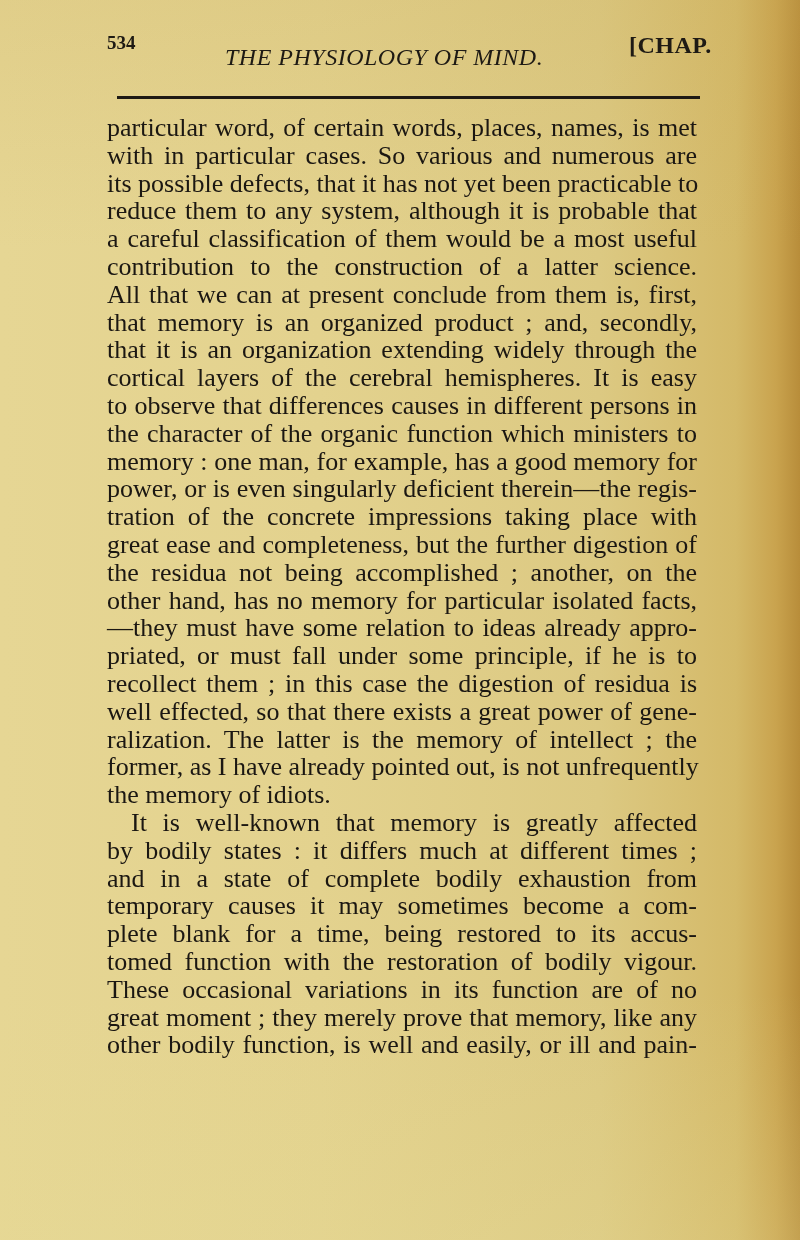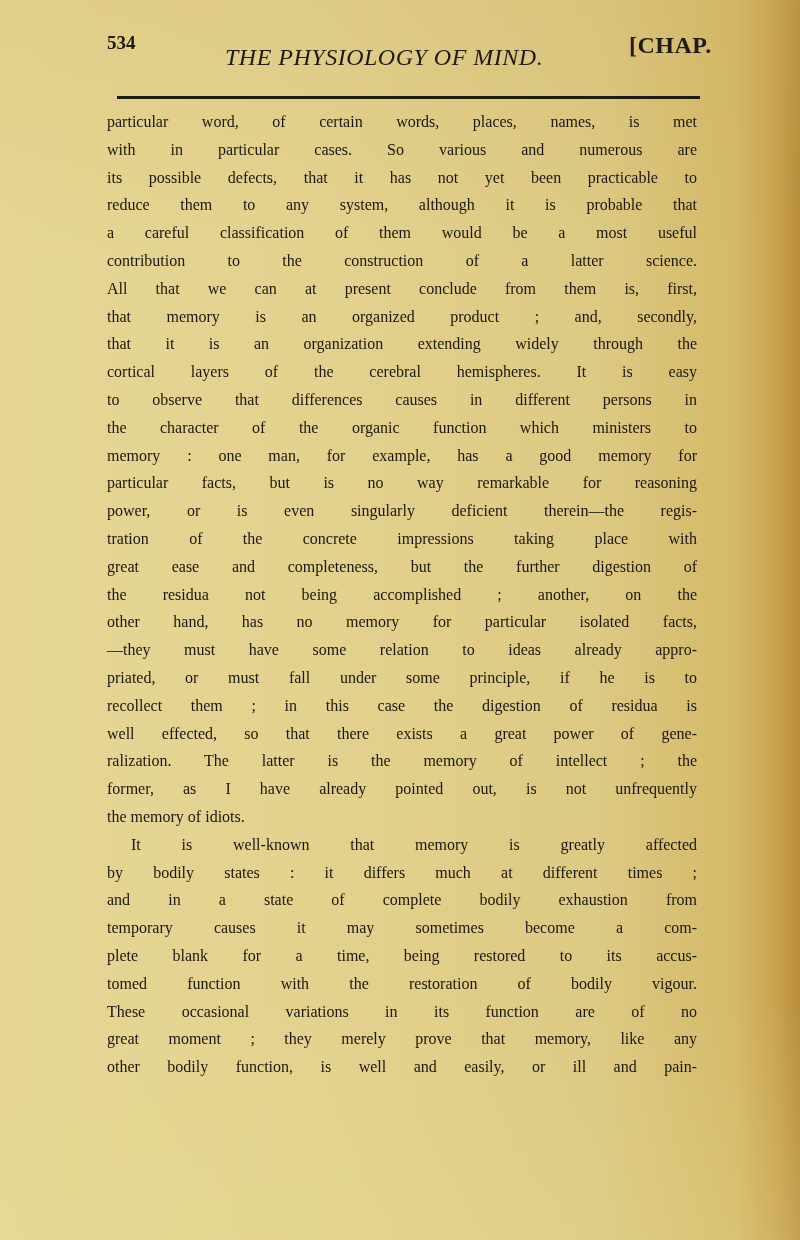--- a/index.html
+++ b/index.html
@@ -15,22 +15,22 @@
     position:absolute; left:107px; top:32px; width:590px; height:30px;
     font-family:"Liberation Serif","DejaVu Serif",serif; color:#1e1a14;
   }
   .page-num { position:absolute; left:0; top:0; font-size:19px; font-weight:bold; }
   .running-title { position:absolute; left:118px; top:12px; font-size:24px; font-style:italic; letter-spacing:0.5px; }
   .chap { position:absolute; left:522px; top:0; font-size:24px; font-weight:bold; letter-spacing:0.5px; font-variant:small-caps; }
   .rule {
     position:absolute; left:117px; top:96px; width:583px; height:3px; background:#1e1a14;
   }
   .body-text {
-    position:absolute; left:107px; top:108px; width:590px;
-    font-family:"Liberation Serif","DejaVu Serif",serif; font-size:16px; line-height:27.8px;
+    position:absolute; left:107px; top:114px; width:590px;
+    font-family:"Liberation Serif","DejaVu Serif",serif; font-size:26px; line-height:27.8px;
     color:#1b1712;
   }
   .line { display:block; white-space:nowrap; text-align:justify; text-align-last:justify; height:27.8px; }
   .line.last { text-align-last:left; }
   .line.indent { padding-left:24px;font-family:Liberation Serif, serif; }
 </style>
 </head>
 <body>
 
 <div class="page">
@@ -47,21 +47,20 @@
       <span class="line">reduce them to any system, although it is probable that</span>
       <span class="line">a careful classification of them would be a most useful</span>
       <span class="line">contribution to the construction of a latter science.</span>
       <span class="line">All that we can at present conclude from them is, first,</span>
       <span class="line">that memory is an organized product ; and, secondly,</span>
       <span class="line">that it is an organization extending widely through the</span>
       <span class="line">cortical layers of the cerebral hemispheres.  It is easy</span>
       <span class="line">to observe that differences causes in different persons in</span>
       <span class="line">the character of the organic function which ministers to</span>
       <span class="line">memory : one man, for example, has a good memory for</span>
-      <span class="line">particular facts, but is no way remarkable for reasoning</span>
       <span class="line">power, or is even singularly deficient therein—the regis-</span>
       <span class="line">tration of the concrete impressions taking place with</span>
       <span class="line">great ease and completeness, but the further digestion of</span>
       <span class="line">the residua not being accomplished ; another, on the</span>
       <span class="line">other hand, has no memory for particular isolated facts,</span>
       <span class="line">—they must have some relation to ideas already appro-</span>
       <span class="line">priated, or must fall under some principle, if he is to</span>
       <span class="line">recollect them ; in this case the digestion of residua is</span>
       <span class="line">well effected, so that there exists a great power of gene-</span>
       <span class="line">ralization.  The latter is the memory of intellect ; the</span>

